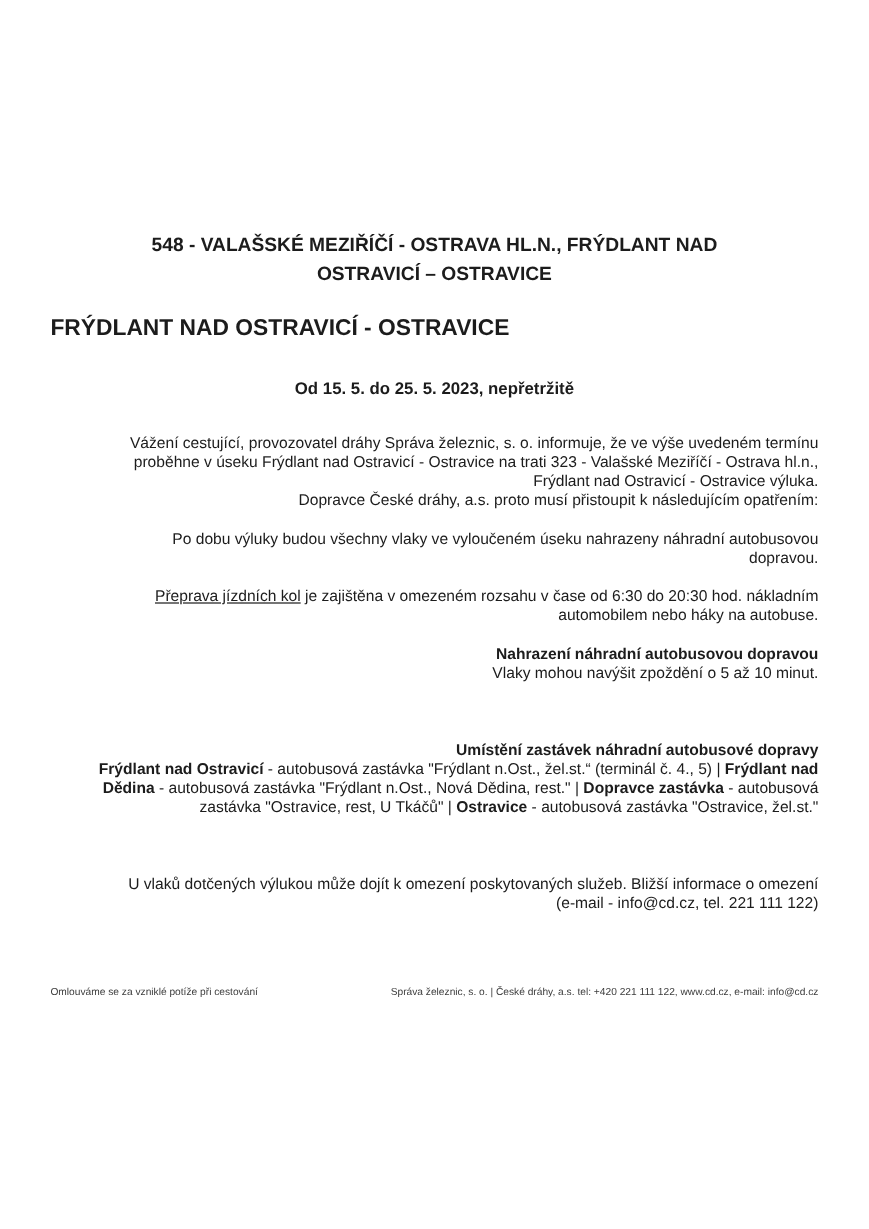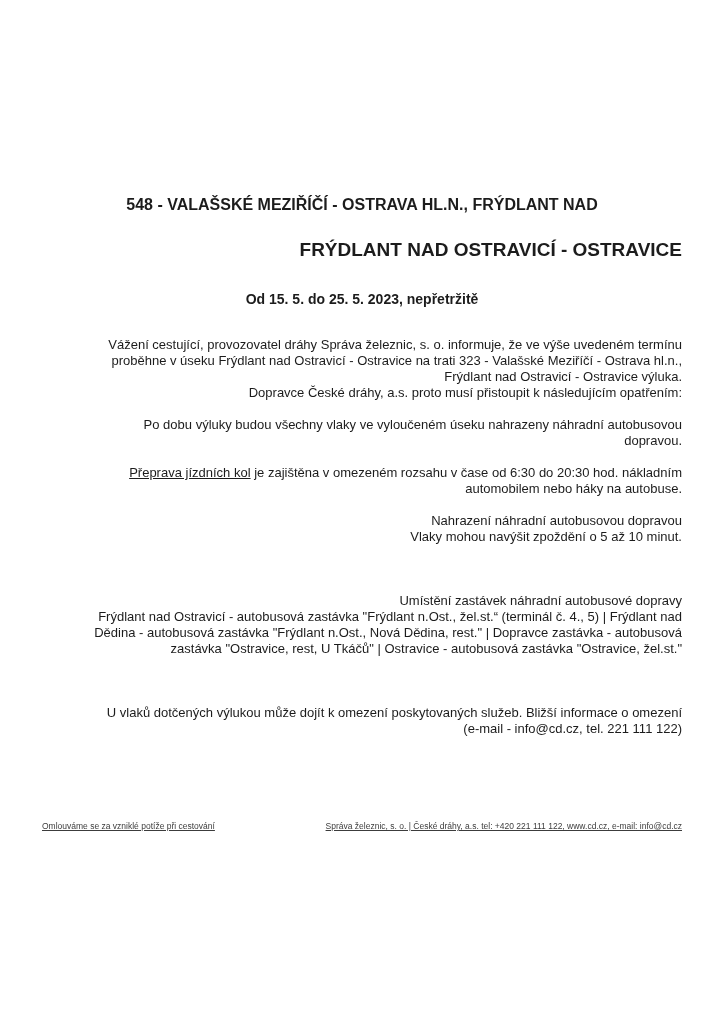--- a/index.html
+++ b/index.html
@@ -20,33 +20,33 @@
     inset: 0;
     background: #ffffff;
   }
   .doc {
     position: absolute;
     left: 42px;
     right: 42px;
     top: 193px;
   }
   .ln { white-space: pre; }
-  .b { font-weight: normal; }
+  .b { font-weight: bold; }
   .u { text-decoration: underline; }
 
   .route-title {
     font-size: 16px;
     font-weight: bold;
     text-align: center;
     line-height: 24px;
   }
   .section-title {
     font-size: 19px;
     font-weight: bold;
-    text-align: right;
+    text-align: left;
     line-height: 22px;
     margin-top: 22px;
   }
   .validity {
     font-size: 14px;
     font-weight: bold;
     text-align: center;
     line-height: 18px;
     margin-top: 29px;
   }
@@ -63,31 +63,31 @@
     position: absolute;
     left: 42px;
     right: 42px;
     top: 821px;
     display: flex;
     justify-content: space-between;
     align-items: flex-start;
     font-size: 8.5px;
     line-height: 11px;
     color: #3c3c3c;
-    text-decoration: underline;
   }
 </style>
 </head>
 <body>
 
 <div class="page">
   <div class="doc">
 
     <div class="route-title">
         <div class="ln"><span>548 - VALAŠSKÉ MEZIŘÍČÍ - OSTRAVA HL.N., FRÝDLANT NAD</span></div>
+        <div class="ln"><span>OSTRAVICÍ – OSTRAVICE</span></div>
       </div>
 
     <div class="section-title">FRÝDLANT NAD OSTRAVICÍ - OSTRAVICE</div>
 
     <div class="validity">Od 15. 5. do 25. 5. 2023, nepřetržitě</div>
 
     <div class="body-text">
 
       <div>
           <div class="ln"><span>Vážení cestující, provozovatel dráhy Správa železnic, s. o. informuje, že ve výše uvedeném termínu</span></div>

